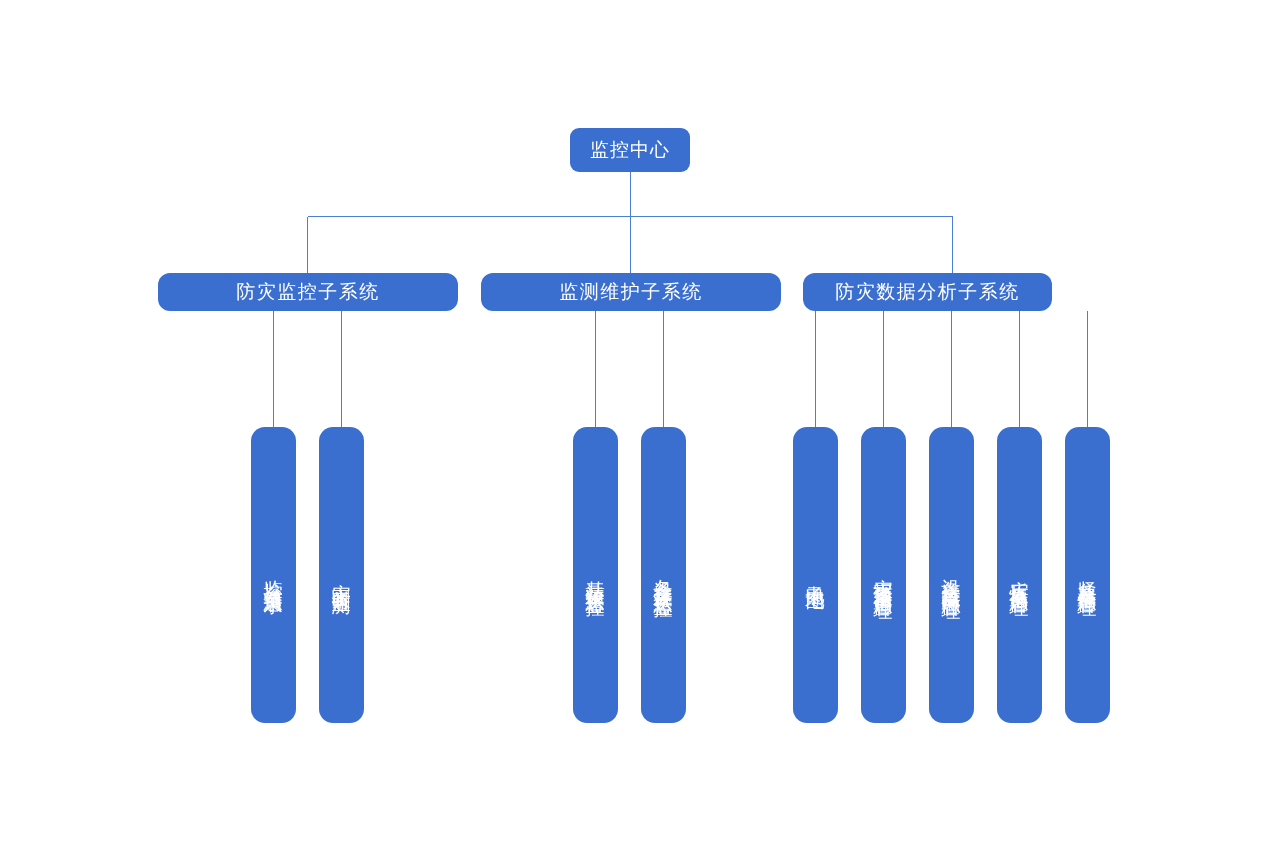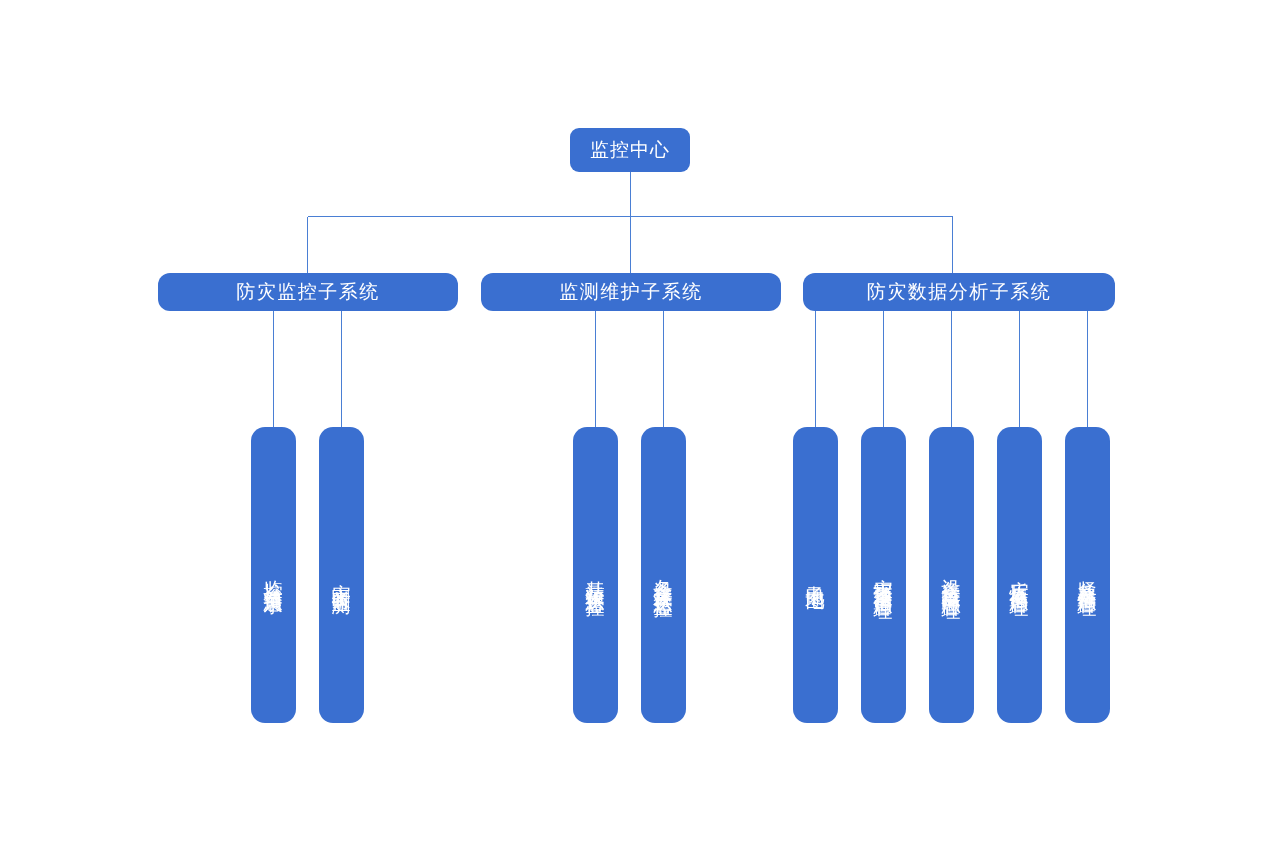--- a/index.html
+++ b/index.html
@@ -102,21 +102,21 @@
   </div>
 
   <div class="node branch" style="left:158px; top:273px; width:300px; height:38px;">
     <span class="htext">防灾监控子系统</span>
   </div>
 
   <div class="node branch" style="left:481px; top:273px; width:300px; height:38px;">
     <span class="htext">监测维护子系统</span>
   </div>
 
-  <div class="node branch" style="left:803px; top:273px; width:312px; height:38px;">
+  <div class="node branch" style="left:803px; top:273px; width:249px; height:38px;">
     <span class="htext">防灾数据分析子系统</span>
   </div>
 
   <div class="node leaf" style="left:251px; top:427px; width:45px; height:296px;">
     <span class="vtext">监控台站信息展示</span>
   </div>
 
   <div class="node leaf" style="left:319px; top:427px; width:45px; height:296px;">
     <span class="vtext">灾害实时监测</span>
   </div>

